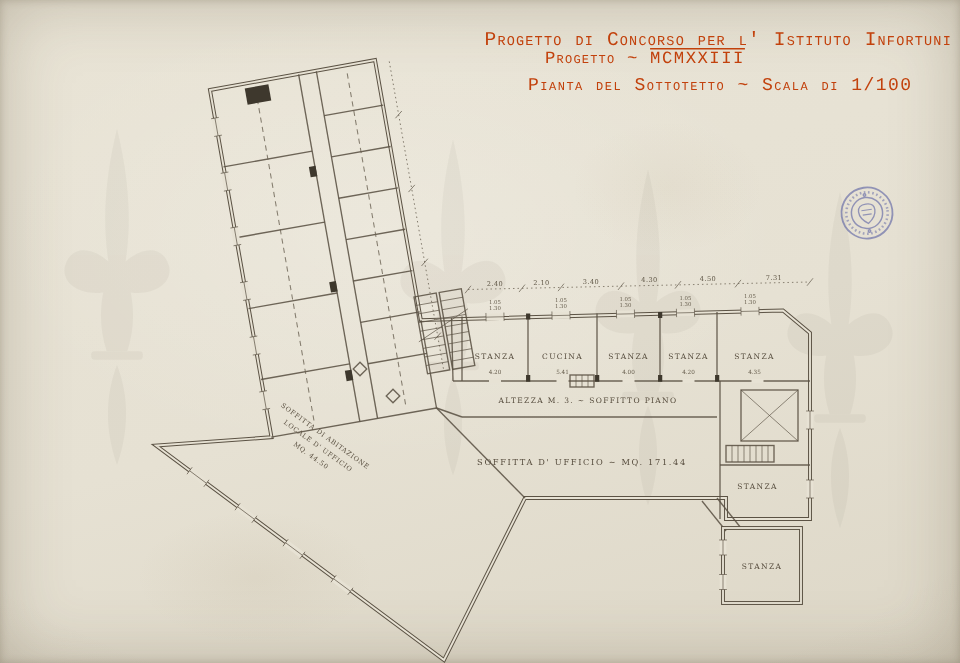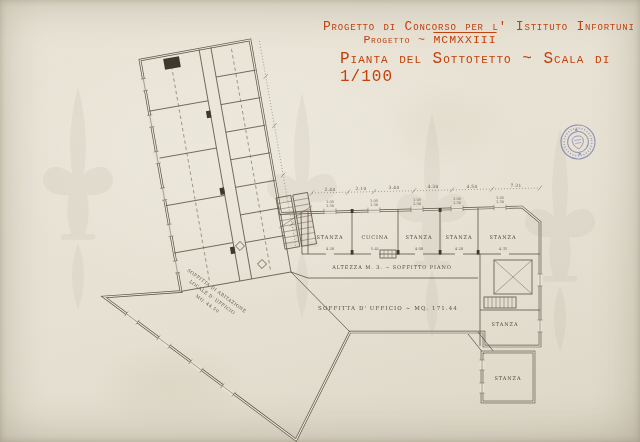--- a/index.html
+++ b/index.html
@@ -11,21 +11,21 @@
       radial-gradient(ellipse 60% 50% at 40% 35%, rgba(255,255,252,0.20), rgba(255,255,252,0) 70%),
       linear-gradient(165deg,#e9e4d6 0%,#e6e1d3 55%,#ddd7c7 100%);
     box-shadow:inset 0 0 46px rgba(90,76,52,.28), inset 0 0 6px rgba(80,66,44,.25);}
   .stain{position:absolute;border-radius:50%;pointer-events:none;}
   .s1{left:380px;top:80px;width:130px;height:90px;background:radial-gradient(rgba(150,126,82,.06),rgba(150,126,82,0) 70%);}
   .s2{left:90px;top:340px;width:160px;height:90px;background:radial-gradient(rgba(140,118,78,.07),rgba(140,118,78,0) 70%);}
   .title-block{position:absolute;color:#c2410c;font-family:Liberation Mono, monospace;}
   .t1{left:323px;top:19px;font-size:13px;font-variant:small-caps;letter-spacing:.8px;}
   .t2{left:340px;top:33px;width:180px;text-align:center;font-size:11.5px;font-variant:small-caps;letter-spacing:.8px;}
   .t2 .year{text-decoration:overline;letter-spacing:1px;}
-  .t3{left:340px;top:50px;font-size:16px;font-variant:small-caps;letter-spacing:1px;}
+  .t3{left:352px;top:50px;font-size:12px;font-variant:small-caps;letter-spacing:1px;}
   svg{position:absolute;left:0;top:0;}
   .wall-outer{stroke:#5b5244;stroke-width:2.6;fill:none;stroke-linejoin:miter;}
   .wall-inner{stroke:#e7e2d4;stroke-width:1.25;fill:none;stroke-linejoin:miter;}
   .part{stroke:#5b5244;stroke-width:.9;fill:none;opacity:.88;}
   .thin{stroke:#5b5244;stroke-width:.55;fill:none;opacity:.8;}
   .dash{stroke:#6a6152;stroke-width:.7;fill:none;stroke-dasharray:3.5 2.8;opacity:.8;}
   .dot{stroke:#6a6152;stroke-width:.6;fill:none;stroke-dasharray:1 2;opacity:.85;}
   .erase{fill:#e7e2d4;stroke:none;}
   .blk{fill:#3e382d;stroke:none;}
   .lbl{font-family:"DejaVu Serif",serif;fill:#574d3e;letter-spacing:.9px;}

